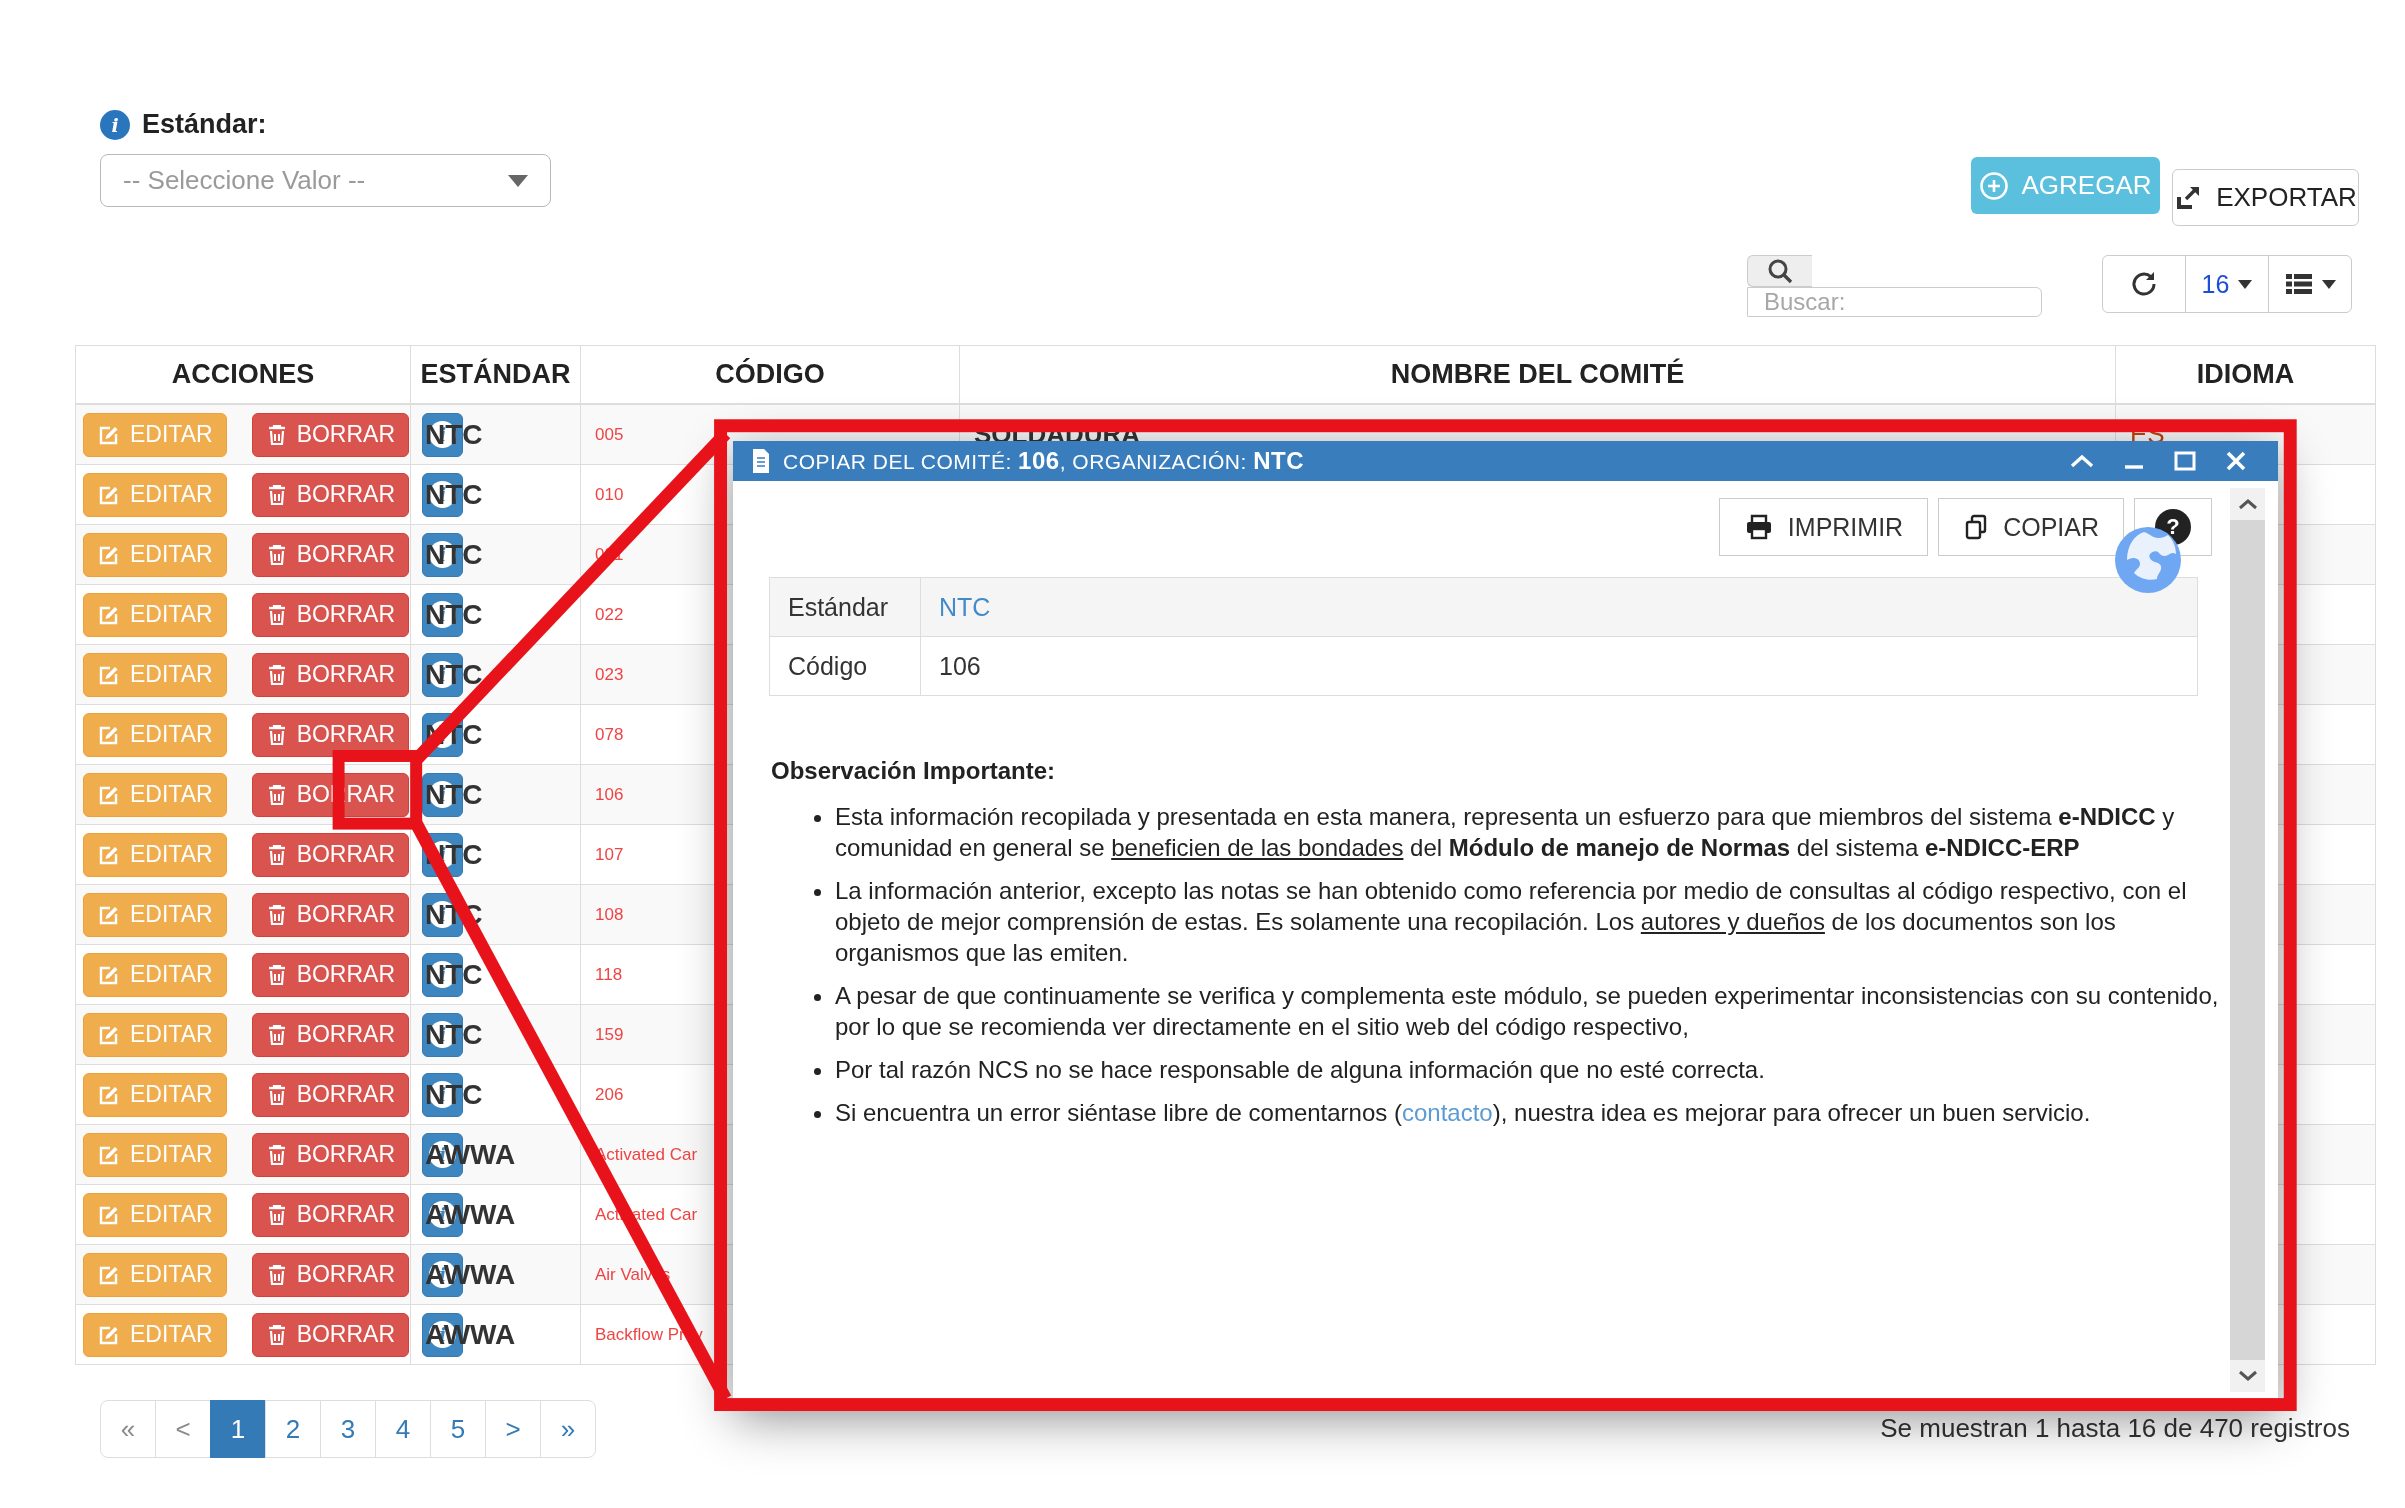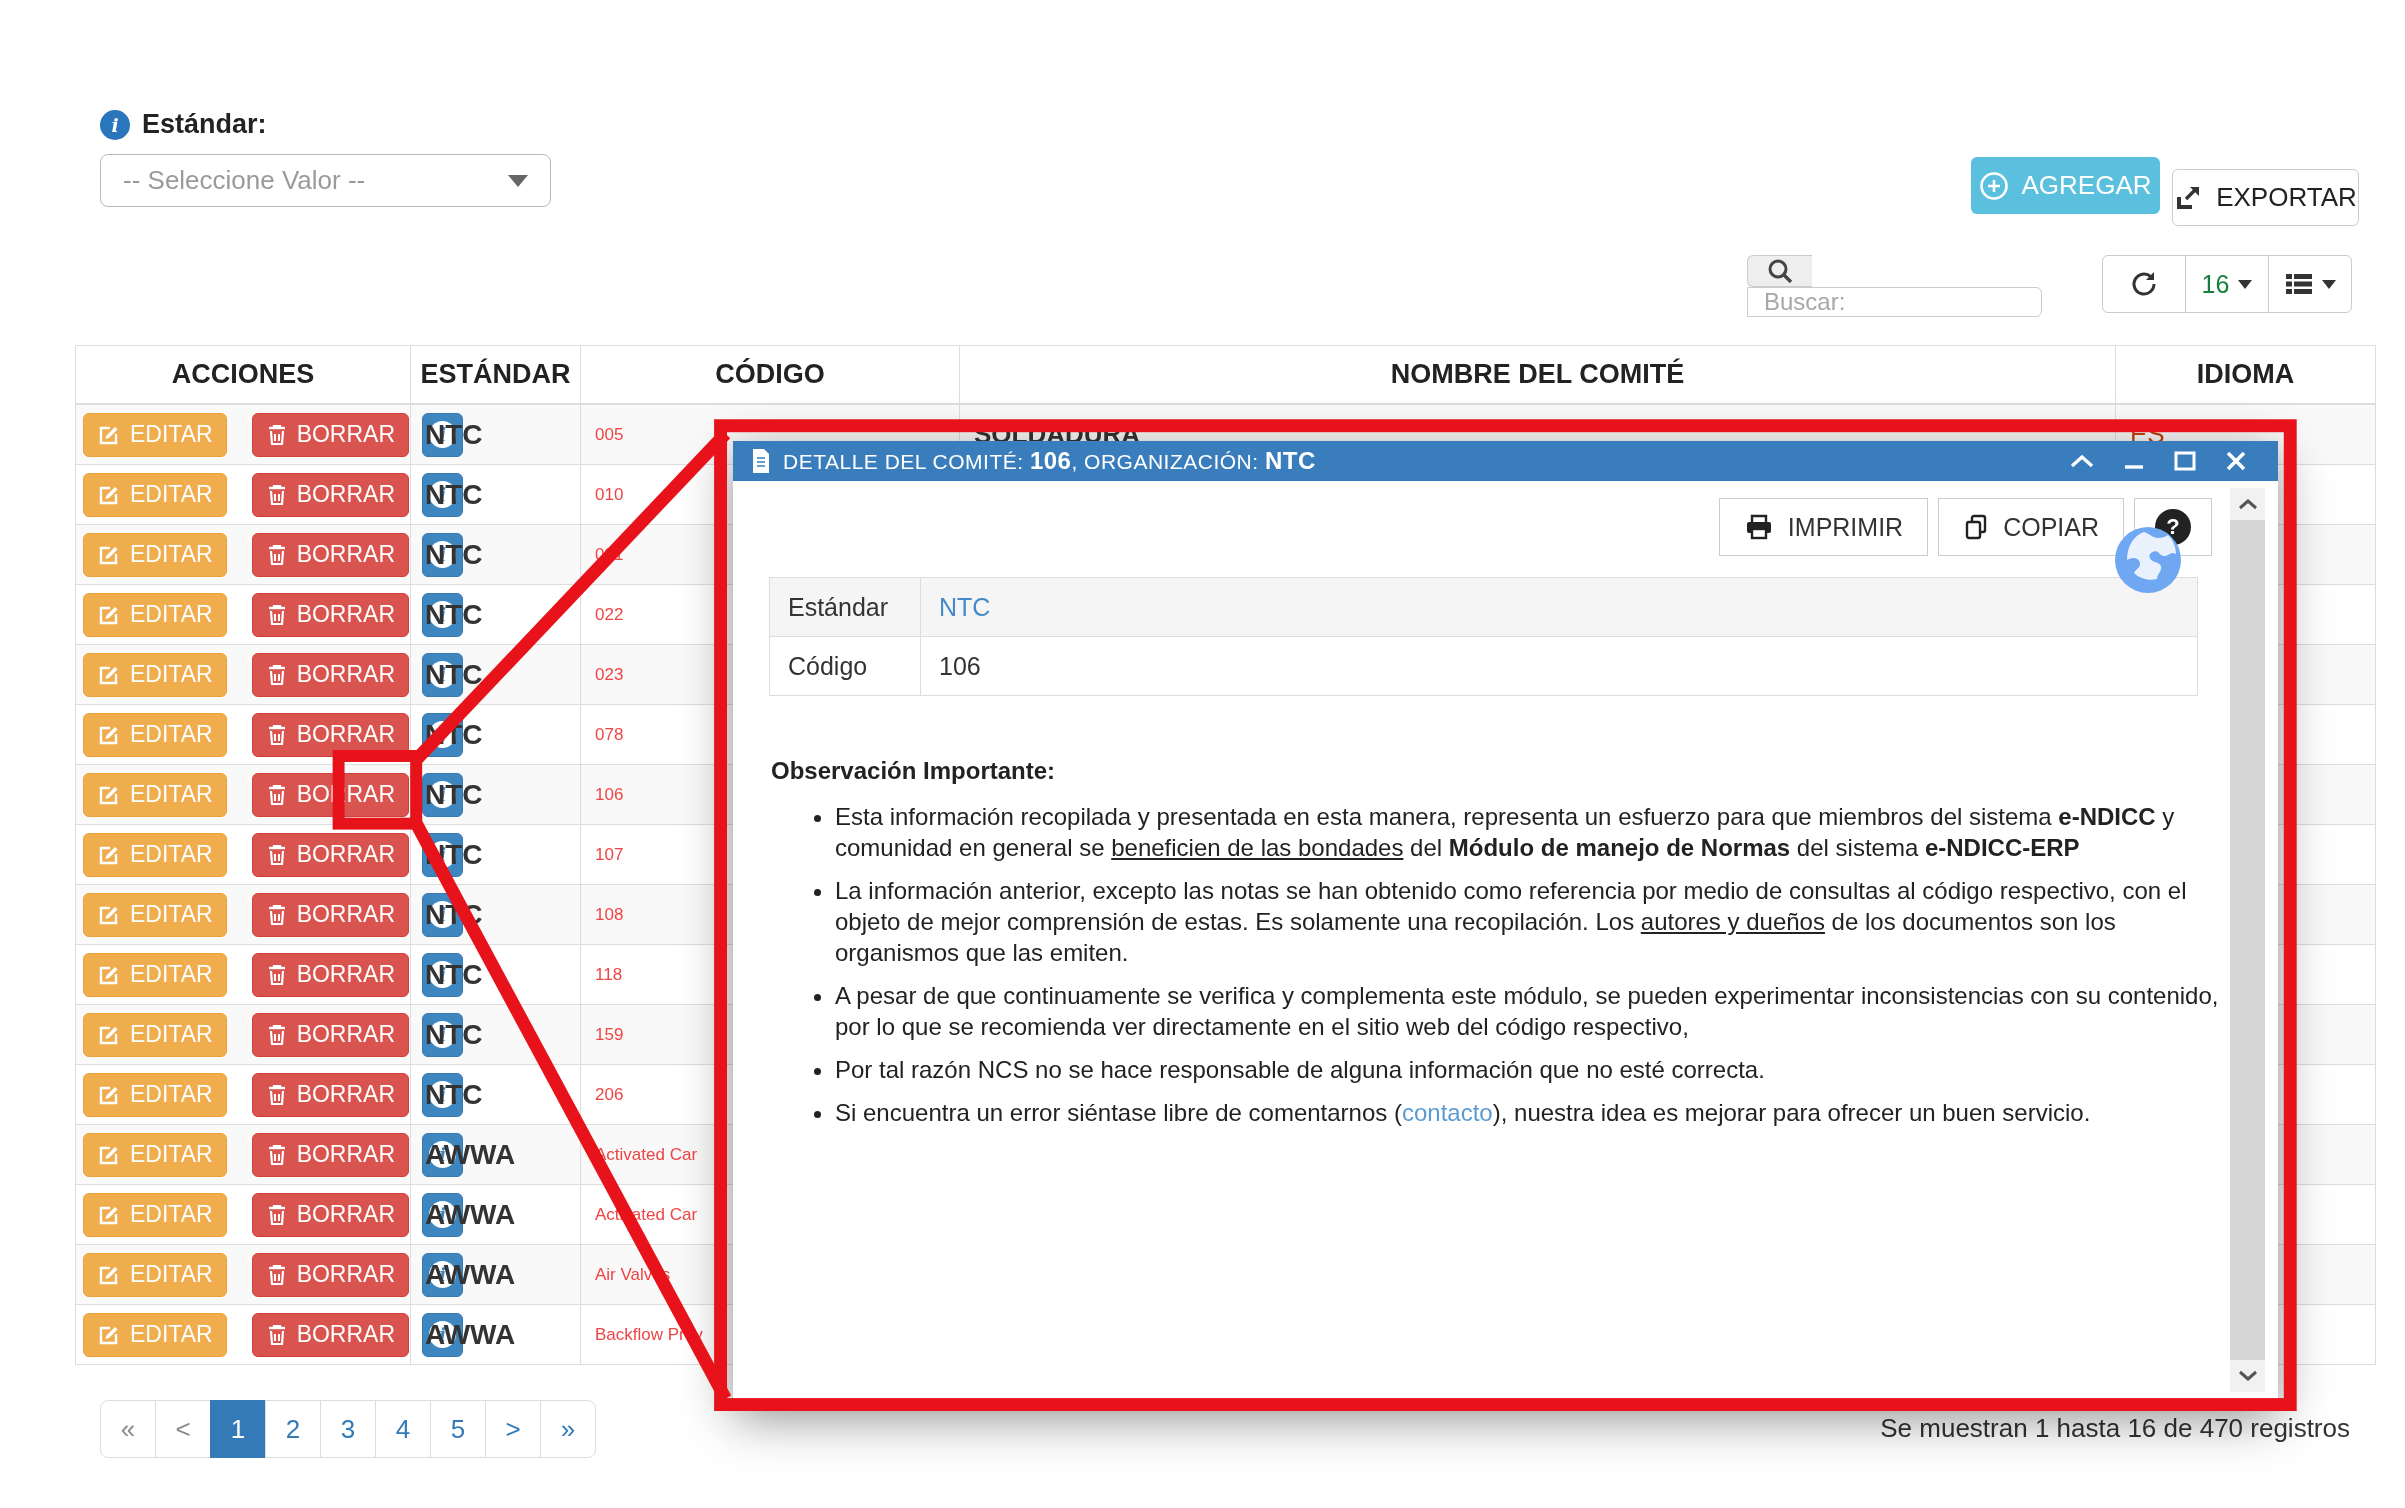--- a/index.html
+++ b/index.html
@@ -30,21 +30,21 @@
 
   
   .search-group{position:absolute;left:1747px;top:255px;height:58px;display:flex;flex-direction:column;}
   .search-addon{width:64px;background:#eee;border:1px solid #ccc;border-right:none;
                 border-radius:6px 0 0 6px;display:flex;align-items:center;justify-content:center;}
   .search-input{width:261px;border:1px solid #ccc;border-radius:0 6px 6px 0;font-size:24px;padding:0 16px;
                 color:#333;outline:none;font-family:inherit;}
   .search-input::placeholder{color:#a7a7a7;}
   .ctrl-group{position:absolute;left:2102px;top:255px;height:58px;display:flex;border:1px solid #ccc;
               border-radius:6px;background:#fff;overflow:hidden;box-sizing:border-box;}
-  .ctrl{width:82px;display:flex;align-items:center;justify-content:center;gap:9px;font-size:25px;color:#15803d;cursor:pointer;}
+  .ctrl{width:82px;display:flex;align-items:center;justify-content:center;gap:9px;font-size:25px;color:#1d4ed8;cursor:pointer;}
   .ctrl + .ctrl{border-left:1px solid #ccc;}
 
   
   .main-table{position:absolute;left:75px;top:345px;width:2300px;border-collapse:collapse;table-layout:fixed;}
   .main-table th{height:55px;border:1px solid #ddd;border-bottom:2px solid #ddd;background:#fff;
                  font-size:27px;color:#222;text-align:center;}
   .main-table td{height:59px;border:1px solid #ddd;padding:0;}
   .main-table tbody tr:nth-child(odd){background:#f9f9f9;}
   .actions{display:flex;align-items:center;gap:13px;padding-left:7px;}
   .btn-editar,.btn-borrar{height:44px;padding:0 13px;border-radius:6px;color:#fff;font-size:23px;
@@ -737,21 +737,21 @@
   <div class="records">Se muestran 1 hasta 16 de 470 registros</div>
 
   <div class="modal">
     <div class="modal-titlebar">
       <span class="icon">
         <svg width="20" height="26" viewBox="0 0 20 26">
             <path d="M2 1h11l5 5v19H2z" fill="#fff"></path>
             <path d="M6 10h8M6 14h8M6 18h8" stroke="#3a7dbd" stroke-width="1.6"></path>
           </svg>
       </span>
-      <span class="modal-title"><span>DETALLE DEL COMITÉ: </span><b>106</b><span>, ORGANIZACIÓN: </span><b>NTC</b></span>
+      <span class="modal-title"><span>COPIAR DEL COMITÉ: </span><b>106</b><span>, ORGANIZACIÓN: </span><b>NTC</b></span>
       <span class="win-controls">
         <span class="win-btn">
             <svg width="26" height="16" viewBox="0 0 26 16">
               <path d="M3 13 13 4l10 9" fill="none" stroke="#fff" stroke-width="3.4"></path>
             </svg>
           </span>
         <span class="win-btn">
             <svg width="24" height="18" viewBox="0 0 24 18">
               <path d="M3 15h18" stroke="#fff" stroke-width="3.4"></path>
             </svg>

